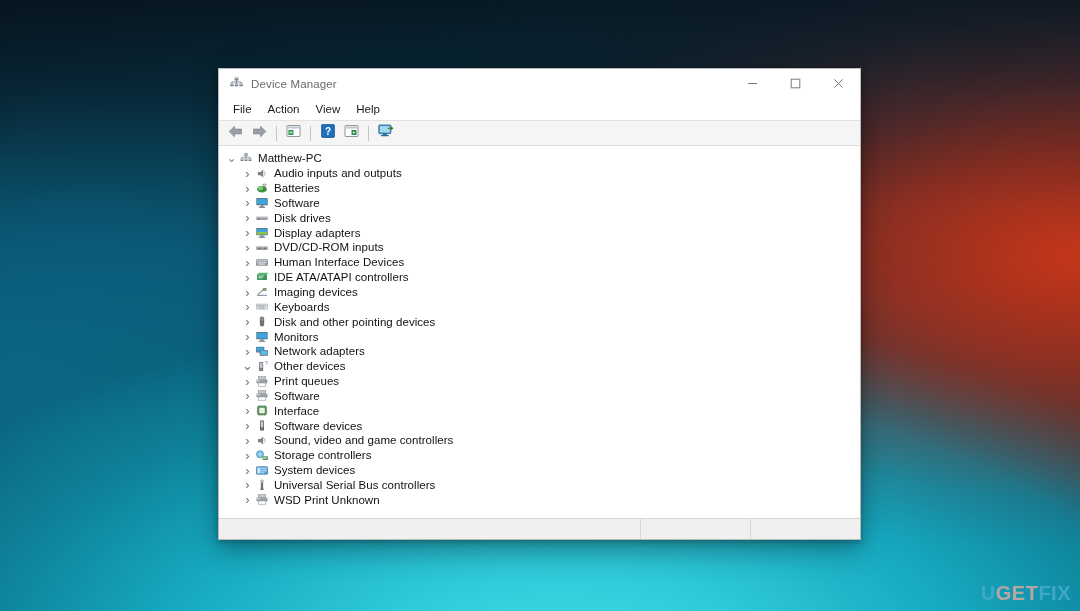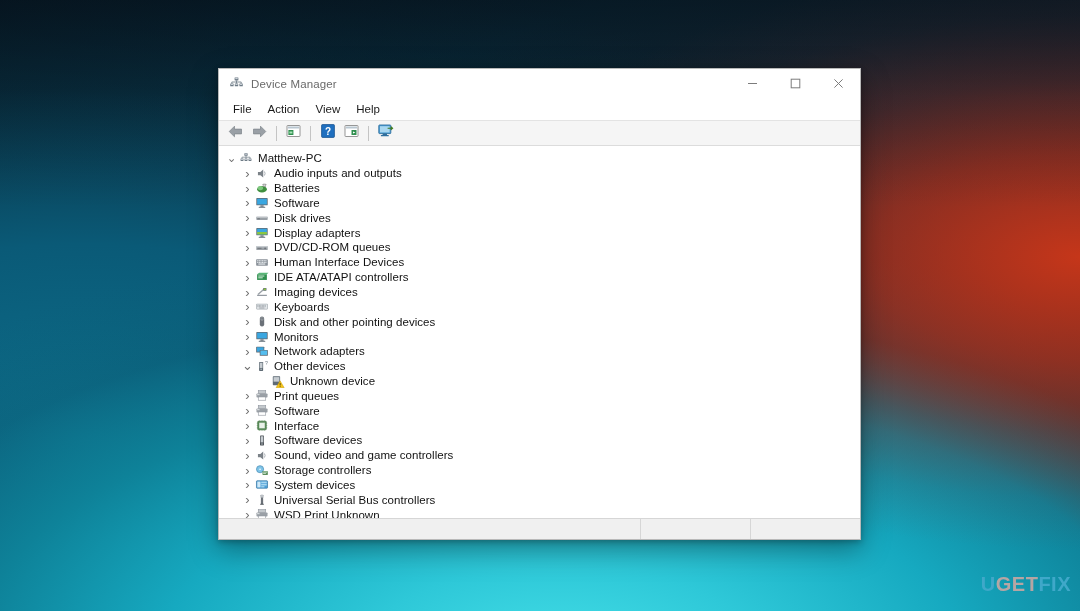--- a/index.html
+++ b/index.html
@@ -147,21 +147,21 @@
     flex: 0 0 16px;
     margin-right: 4px;
     display: flex; align-items: center; justify-content: center;
     position: relative;
   }
   .node-label { line-height: 14px; letter-spacing: 0.05px; }
 
   
   #watermark {
     position: absolute;
-    right: 9px; bottom: 17px;
+    right: 9px; bottom: 8px;
     font-size: 20px;
     font-weight: bold;
     letter-spacing: 0.5px;
     z-index: 10;
     font-family: "Liberation Sans", sans-serif;
     line-height: 20px;
     text-align: center;
   }
   .wm-u { color: #3fa8c9; }
   .wm-get { color: #d3a8a2; opacity: 0.85; }
@@ -357,21 +357,21 @@
           <div class="tree-row depth1">
             <span class="twisty" style="font-size: 13px;">›</span>
             <span class="node-icon">
               <svg width="14" height="13" viewBox="0 0 16 16">
                 <rect x="1" y="6.2" width="14" height="5" rx="0.8" fill="#9aa0a6"></rect>
                 <rect x="1" y="6.2" width="14" height="1.6" fill="#c8cdd1"></rect>
                 <circle cx="11.8" cy="9" r="1" fill="#60666b"></circle>
                 <rect x="2.4" y="8.4" width="5" height="1.2" fill="#70767b"></rect>
               </svg>
             </span>
-            <span class="node-label">DVD/CD-ROM queues</span>
+            <span class="node-label">DVD/CD-ROM inputs</span>
           </div>
           <div class="tree-row depth1">
             <span class="twisty" style="font-size: 13px;">›</span>
             <span class="node-icon">
               <svg width="14" height="13" viewBox="0 0 16 16">
                 <rect x="0.8" y="4" width="14.4" height="8" rx="0.8" fill="#8a9199"></rect>
                 <g fill="#e8ecef">
                   <rect x="2" y="5.2" width="1.5" height="1.3"></rect>
                   <rect x="4" y="5.2" width="1.5" height="1.3"></rect>
                   <rect x="6" y="5.2" width="1.5" height="1.3"></rect>
@@ -479,33 +479,20 @@
             <span class="node-icon">
               <svg width="14" height="13" viewBox="0 0 16 16">
                 <rect x="4.4" y="2.4" width="5" height="11" rx="0.8" fill="#5f6b75"></rect>
                 <rect x="5.2" y="3.4" width="3.4" height="6.4" fill="#c6ccd1"></rect>
                 <circle cx="6.9" cy="11.4" r="0.9" fill="#c6ccd1"></circle>
                 <text x="11.6" y="6.4" font-family="Liberation Sans, sans-serif" font-size="6.4" fill="#6f7a84">?</text>
               </svg>
             </span>
             <span class="node-label">Other devices</span>
           </div>
-          <div class="tree-row depth2">
-            <span class="twisty empty"></span>
-            <span class="node-icon">
-              <svg width="14" height="13" viewBox="0 0 16 16">
-                <rect x="1.6" y="1.6" width="9" height="11" rx="0.8" fill="#5f6b75"></rect>
-                <rect x="2.5" y="2.6" width="7.2" height="5.6" fill="#c6ccd1"></rect>
-                <path d="M10.6 7.2 L15.6 15.6 L5.6 15.6 Z" fill="#f5c518" stroke="#c79a0b" stroke-width="0.6" stroke-linejoin="round"></path>
-                <rect x="10.1" y="9.9" width="1" height="2.9" fill="#3a2f00"></rect>
-                <rect x="10.1" y="13.4" width="1" height="1.1" fill="#3a2f00"></rect>
-              </svg>
-            </span>
-            <span class="node-label">Unknown device</span>
-          </div>
           <div class="tree-row depth1">
             <span class="twisty" style="font-size: 13px;">›</span>
             <span class="node-icon">
               <svg width="14" height="13" viewBox="0 0 16 16">
                 <rect x="3.4" y="2" width="9.2" height="3.6" fill="#c3c8cc" stroke="#8a9199" stroke-width="0.7"></rect>
                 <rect x="1.2" y="5.4" width="13.6" height="5" rx="1" fill="#9aa0a6"></rect>
                 <rect x="2" y="6.4" width="3" height="1.2" fill="#e3e6e9"></rect>
                 <rect x="3.4" y="9.8" width="9.2" height="4" fill="#ffffff" stroke="#8a9199" stroke-width="0.7"></rect>
               </svg>
             </span>

